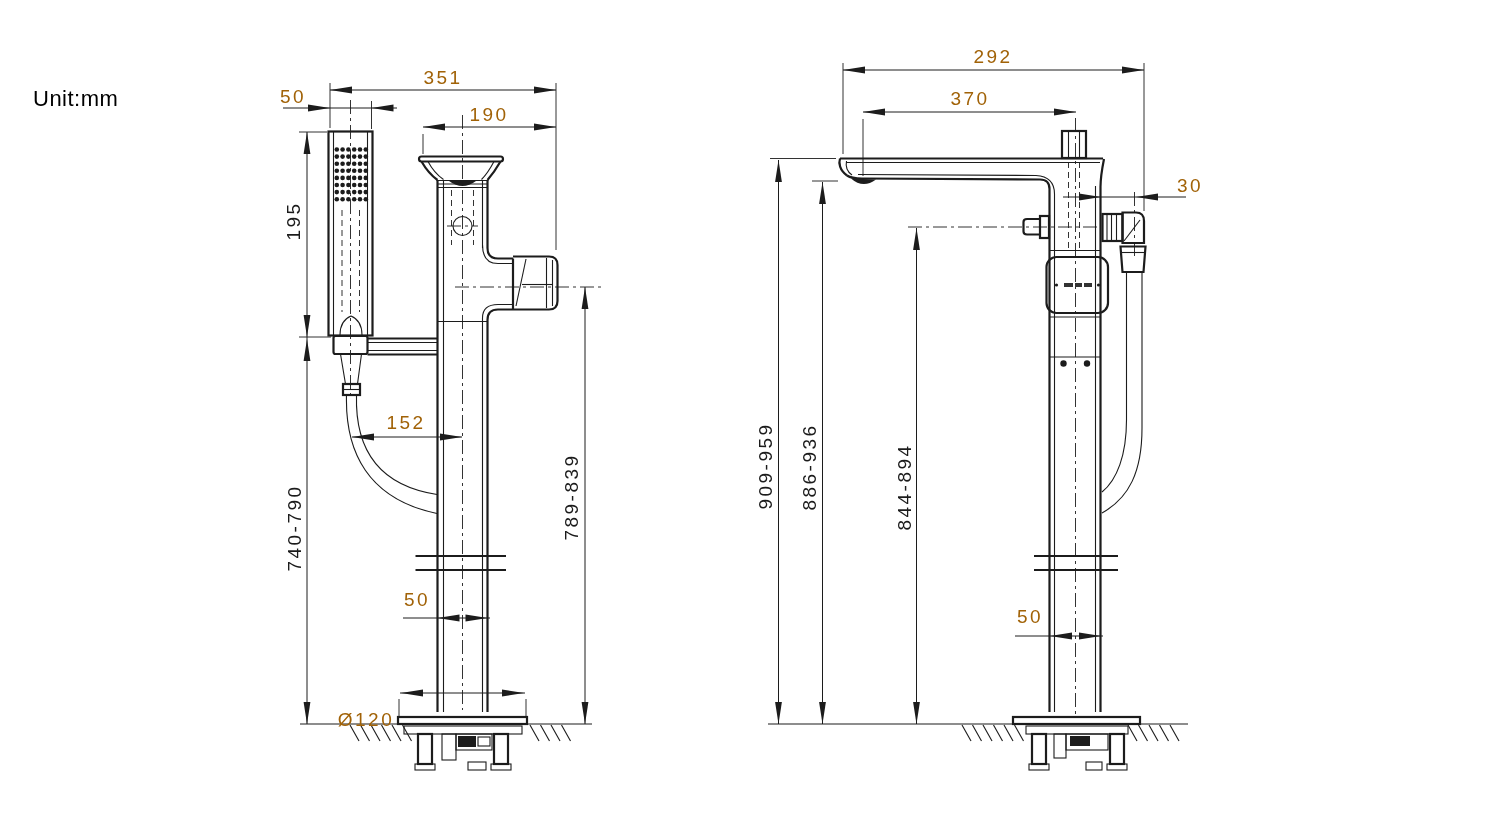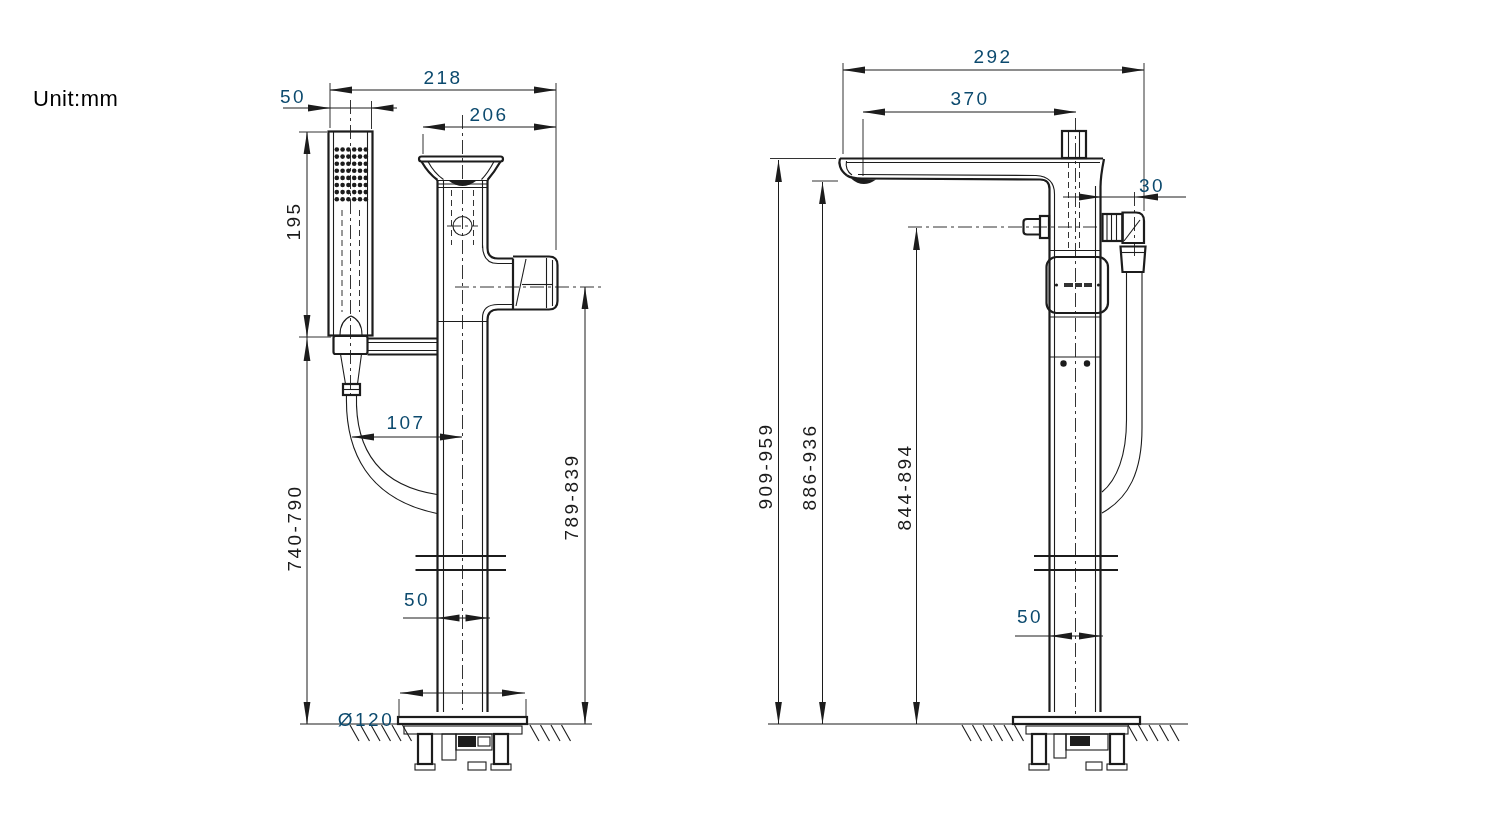--- a/index.html
+++ b/index.html
@@ -1,20 +1,20 @@
 <!DOCTYPE html>
 <html><head>
 <meta charset="utf-8">
 <title>Faucet dimensional drawing</title>
 <style>
   html,body{margin:0;padding:0;background:#fff;}
   #stage{position:relative;width:1500px;height:827px;background:#ffffff;overflow:hidden;
          font-family:"Liberation Sans",sans-serif;}
   #drawing-svg{position:absolute;left:0;top:0;}
-  .lbl{position:absolute;transform:translate(-50%,-50%);color:#0c4a6e;font-size:19px;
+  .lbl{position:absolute;transform:translate(-50%,-50%);color:#a16207;font-size:19px;
        letter-spacing:2.5px;white-space:nowrap;font-family:"Liberation Sans",sans-serif;}
   .lbl-v{position:absolute;transform:translate(-50%,-50%) rotate(-90deg);color:#1b1b1b;
        font-size:19px;letter-spacing:2.5px;white-space:nowrap;font-family:"Liberation Sans",sans-serif;}
   .unit{position:absolute;left:33px;top:86px;color:#000000;font-size:22px;font-weight:500;
        letter-spacing:.5px;font-family:"Liberation Sans",sans-serif;}
 </style>
 </head>
 <body>
 
 <div id="stage">
@@ -309,31 +309,31 @@
           <path d="M916.5,724 L913.1,702 919.9,702Z" class="ar"></path>
       <line x1="1015" y1="636" x2="1103" y2="636" class="dim"></line>
       <path d="M1050,636 L1072,632.6 1072,639.4Z" class="ar"></path>
           <path d="M1101,636 L1079,632.6 1079,639.4Z" class="ar"></path>
     </g>
   </g>
 </svg>
 
   <div class="unit">Unit:mm</div>
 
-  <div class="lbl" style="left:443px;top:78px">218</div>
+  <div class="lbl" style="left:443px;top:78px">351</div>
   <div class="lbl" style="left:293px;top:97px">50</div>
-  <div class="lbl" style="left:489px;top:115px">206</div>
+  <div class="lbl" style="left:489px;top:115px">190</div>
   <div class="lbl-v" style="left:294px;top:221px">195</div>
-  <div class="lbl" style="left:406px;top:423px">107</div>
+  <div class="lbl" style="left:406px;top:423px">152</div>
   <div class="lbl-v" style="left:295px;top:528px">740-790</div>
   <div class="lbl-v" style="left:572px;top:497px">789-839</div>
   <div class="lbl" style="left:417px;top:600px">50</div>
   <div class="lbl" style="left:366px;top:720px">Ø120</div>
 
   <div class="lbl" style="left:993px;top:57px">292</div>
   <div class="lbl" style="left:970px;top:99px">370</div>
-  <div class="lbl" style="left:1152px;top:186px">30</div>
+  <div class="lbl" style="left:1190px;top:186px">30</div>
   <div class="lbl-v" style="left:766px;top:466px">909-959</div>
   <div class="lbl-v" style="left:810px;top:467px">886-936</div>
   <div class="lbl-v" style="left:905px;top:487px">844-894</div>
   <div class="lbl" style="left:1030px;top:617px">50</div>
 
 </div>
 
 </body></html>

